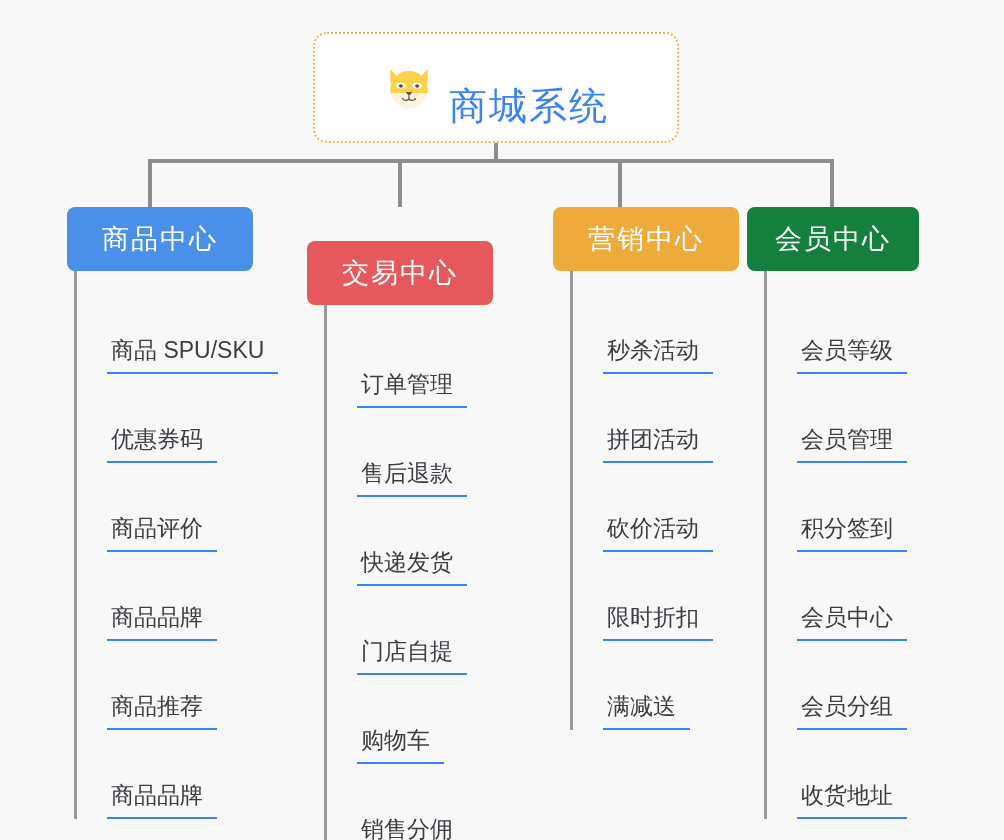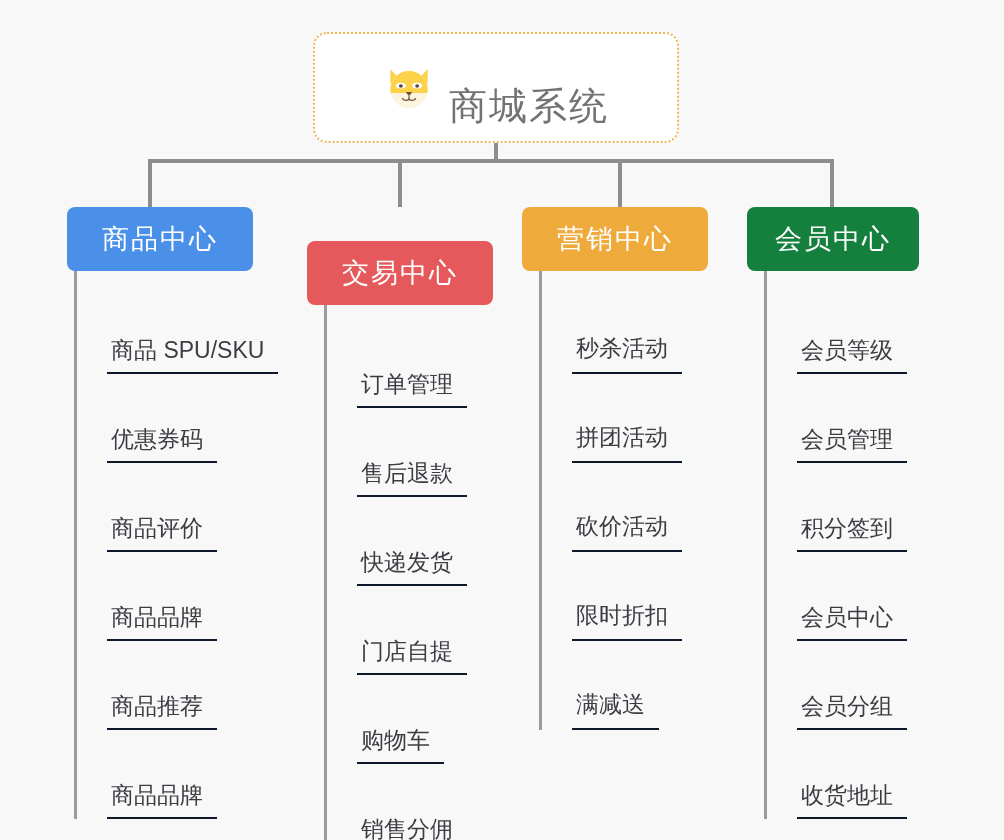--- a/index.html
+++ b/index.html
@@ -38,21 +38,21 @@
     gap: 14px;
   }
   .root-emoji {
     width: 52px;
     height: 52px;
     flex: 0 0 auto;
     display: block;
   }
   .root-title {
     font-size: 38px;
-    color: #737373;
+    color: #3b82f6;
     letter-spacing: 2px;
     line-height: 1;
     white-space: nowrap;
     margin-top: 36px;
   }
 
   
   .conn {
     position: absolute;
     background: #8d8d8d;
@@ -107,21 +107,21 @@
     align-items: flex-end;
     padding-left: 30px;
     box-sizing: border-box;
   }
   .leaf-label {
     display: inline-block;
     font-size: 23px;
     color: #3b3d42;
     line-height: 1.25;
     padding: 0 14px 7px 4px;
-    border-bottom: 2px solid #0f172a;
+    border-bottom: 2px solid #3b82f6;
     white-space: nowrap;
   }
 </style>
 </head>
 <body>
 
 <div id="mindmap">
 
   <div class="root-node">
     <svg class="root-emoji" viewBox="0 0 64 64">
@@ -188,21 +188,21 @@
             <span class="leaf-label">门店自提</span>
           </div>
           <div class="leaf">
             <span class="leaf-label">购物车</span>
           </div>
           <div class="leaf">
             <span class="leaf-label">销售分佣</span>
           </div>
         </div>
       </div>
-      <div class="branch" style="left: 522px; font-family: Liberation Mono, monospace;">
+      <div class="branch" style="left: 553px;">
         <div class="branch-header" style="width: 186px; background: rgb(238, 171, 60);">营销中心</div>
         <div class="branch-body">
           <div class="leaf">
             <span class="leaf-label">秒杀活动</span>
           </div>
           <div class="leaf">
             <span class="leaf-label">拼团活动</span>
           </div>
           <div class="leaf">
             <span class="leaf-label">砍价活动</span>

